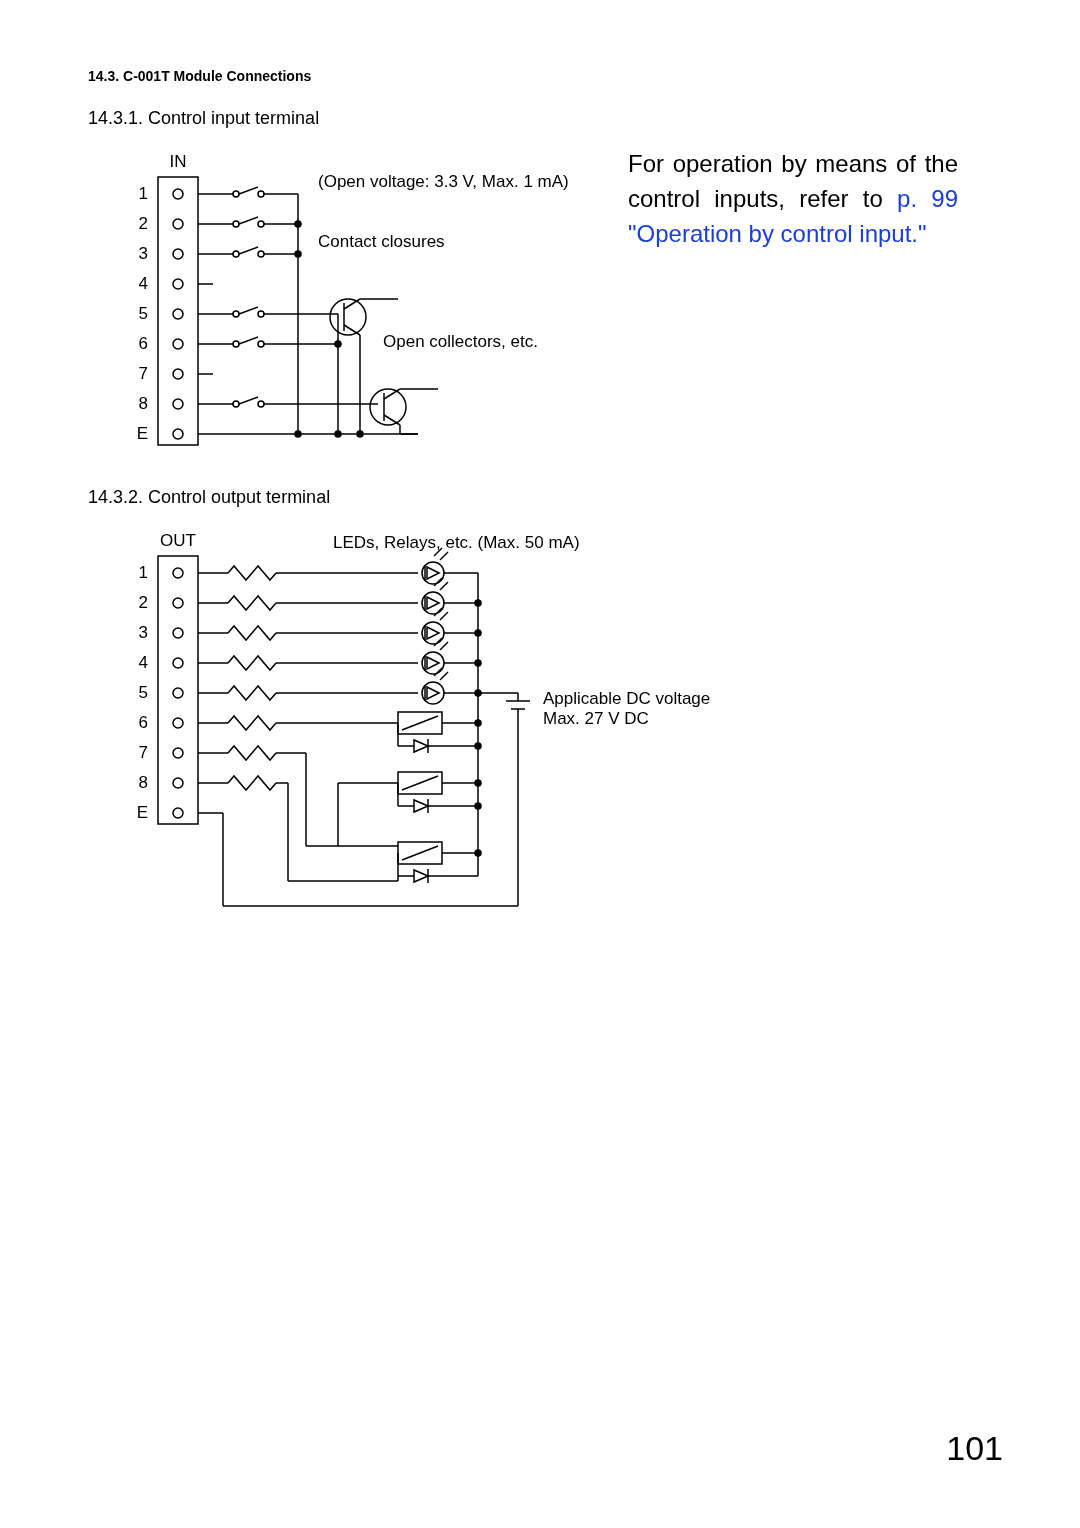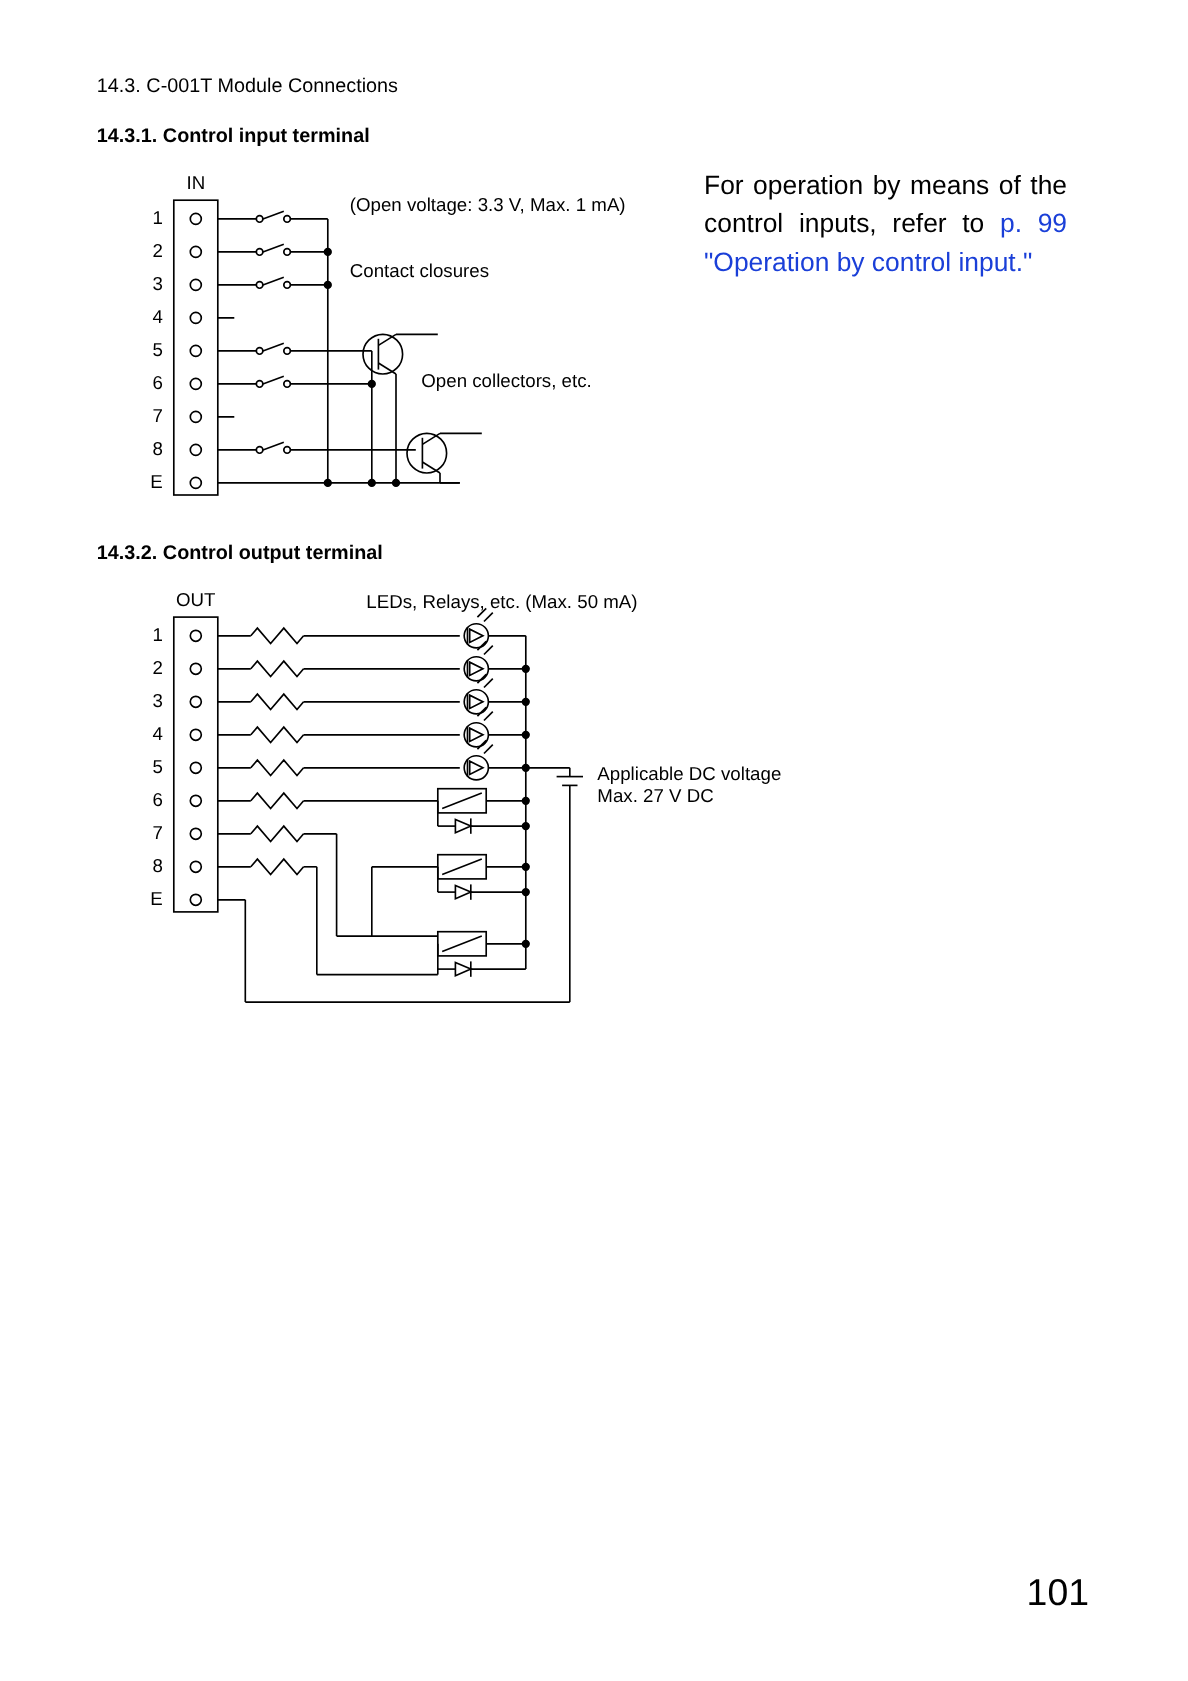--- a/index.html
+++ b/index.html
@@ -9,48 +9,48 @@
     font-family: Helvetica, Arial, sans-serif;
     color: #000;
     width: 1080px;
     height: 1528px;
     position: relative;
   }
   .page {
     padding: 68px 88px 0 88px;
   }
   h2.section {
+    font-size: 14px;
+    font-weight: bold;
+    margin: 0 0 24px 0;
+  }
+  h3.subsection {
     font-size: 18px;
     font-weight: normal;
-    margin: 0 0 24px 0;
-  }
-  h3.subsection {
-    font-size: 18px;
-    font-weight: bold;
     margin: 0 0 18px 0;
   }
   .row {
     display: flex;
     align-items: flex-start;
-    gap: 52px;
+    gap: 40px;
   }
   .side-note {
     width: 330px;
     font-size: 24px;
     line-height: 1.45;
     text-align: justify;
   }
   .side-note a {
     color: #1a3fd8;
     text-decoration: none;
   }
   svg { display: block; }
   .page-number {
     position: absolute;
-    right: 90px;
+    right: 77px;
     bottom: 60px;
     font-size: 34px;
   }
   .blk h3.subsection { margin-top: 20px; }
 </style>
 </head>
 <body>
 
 <div class="page">
   <h2 class="section">14.3. C-001T Module Connections</h2>

